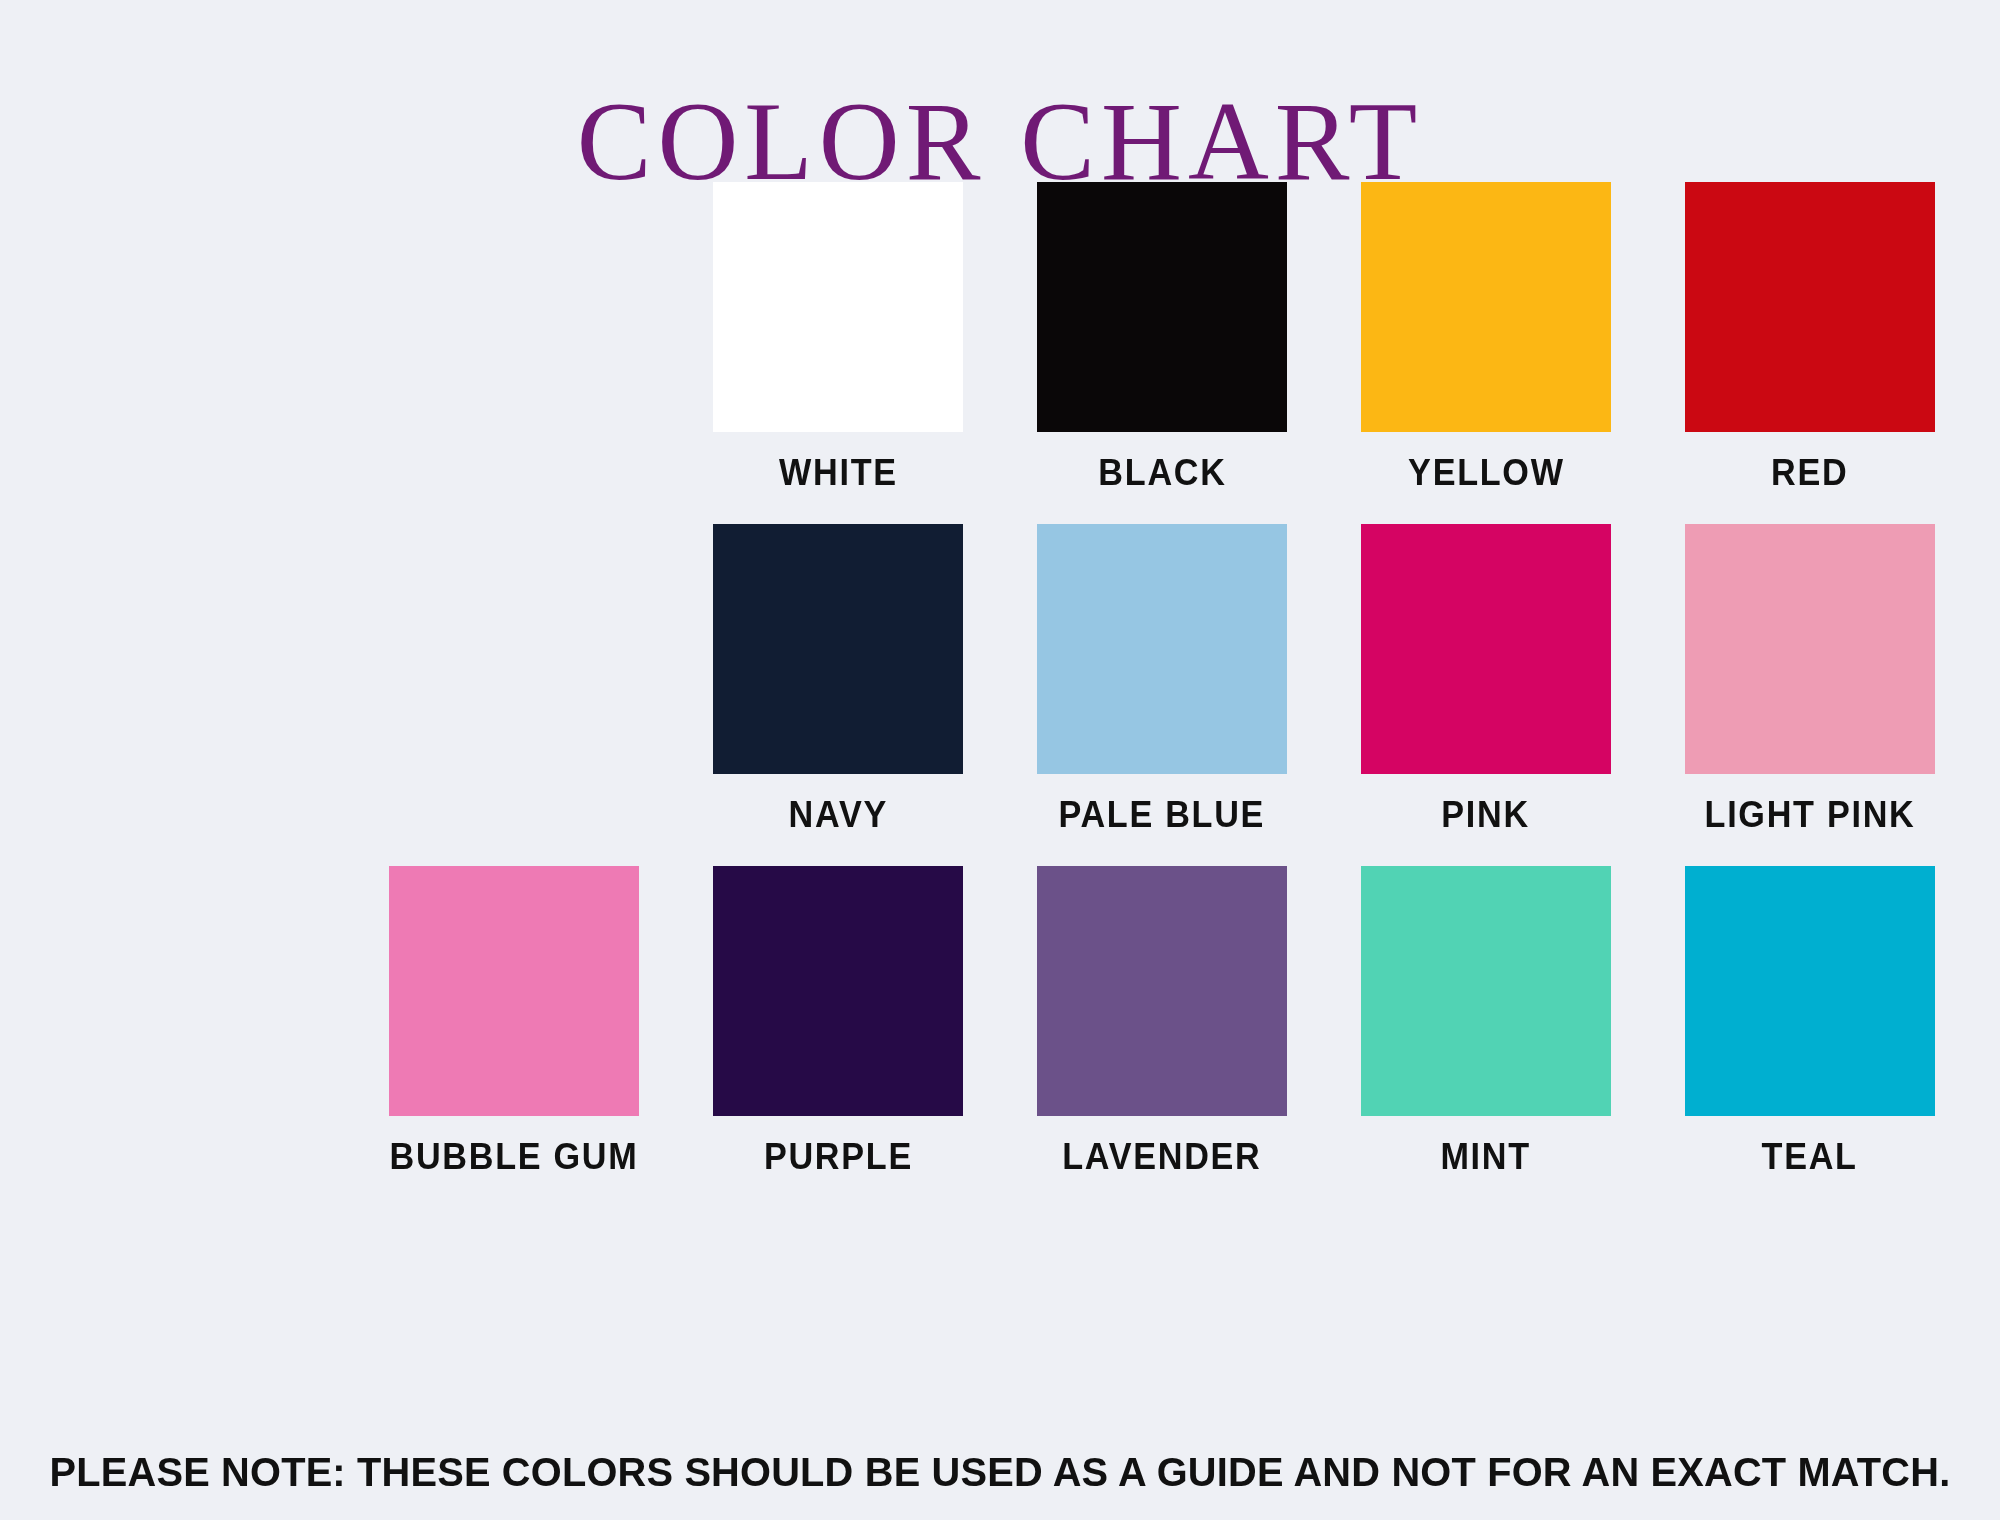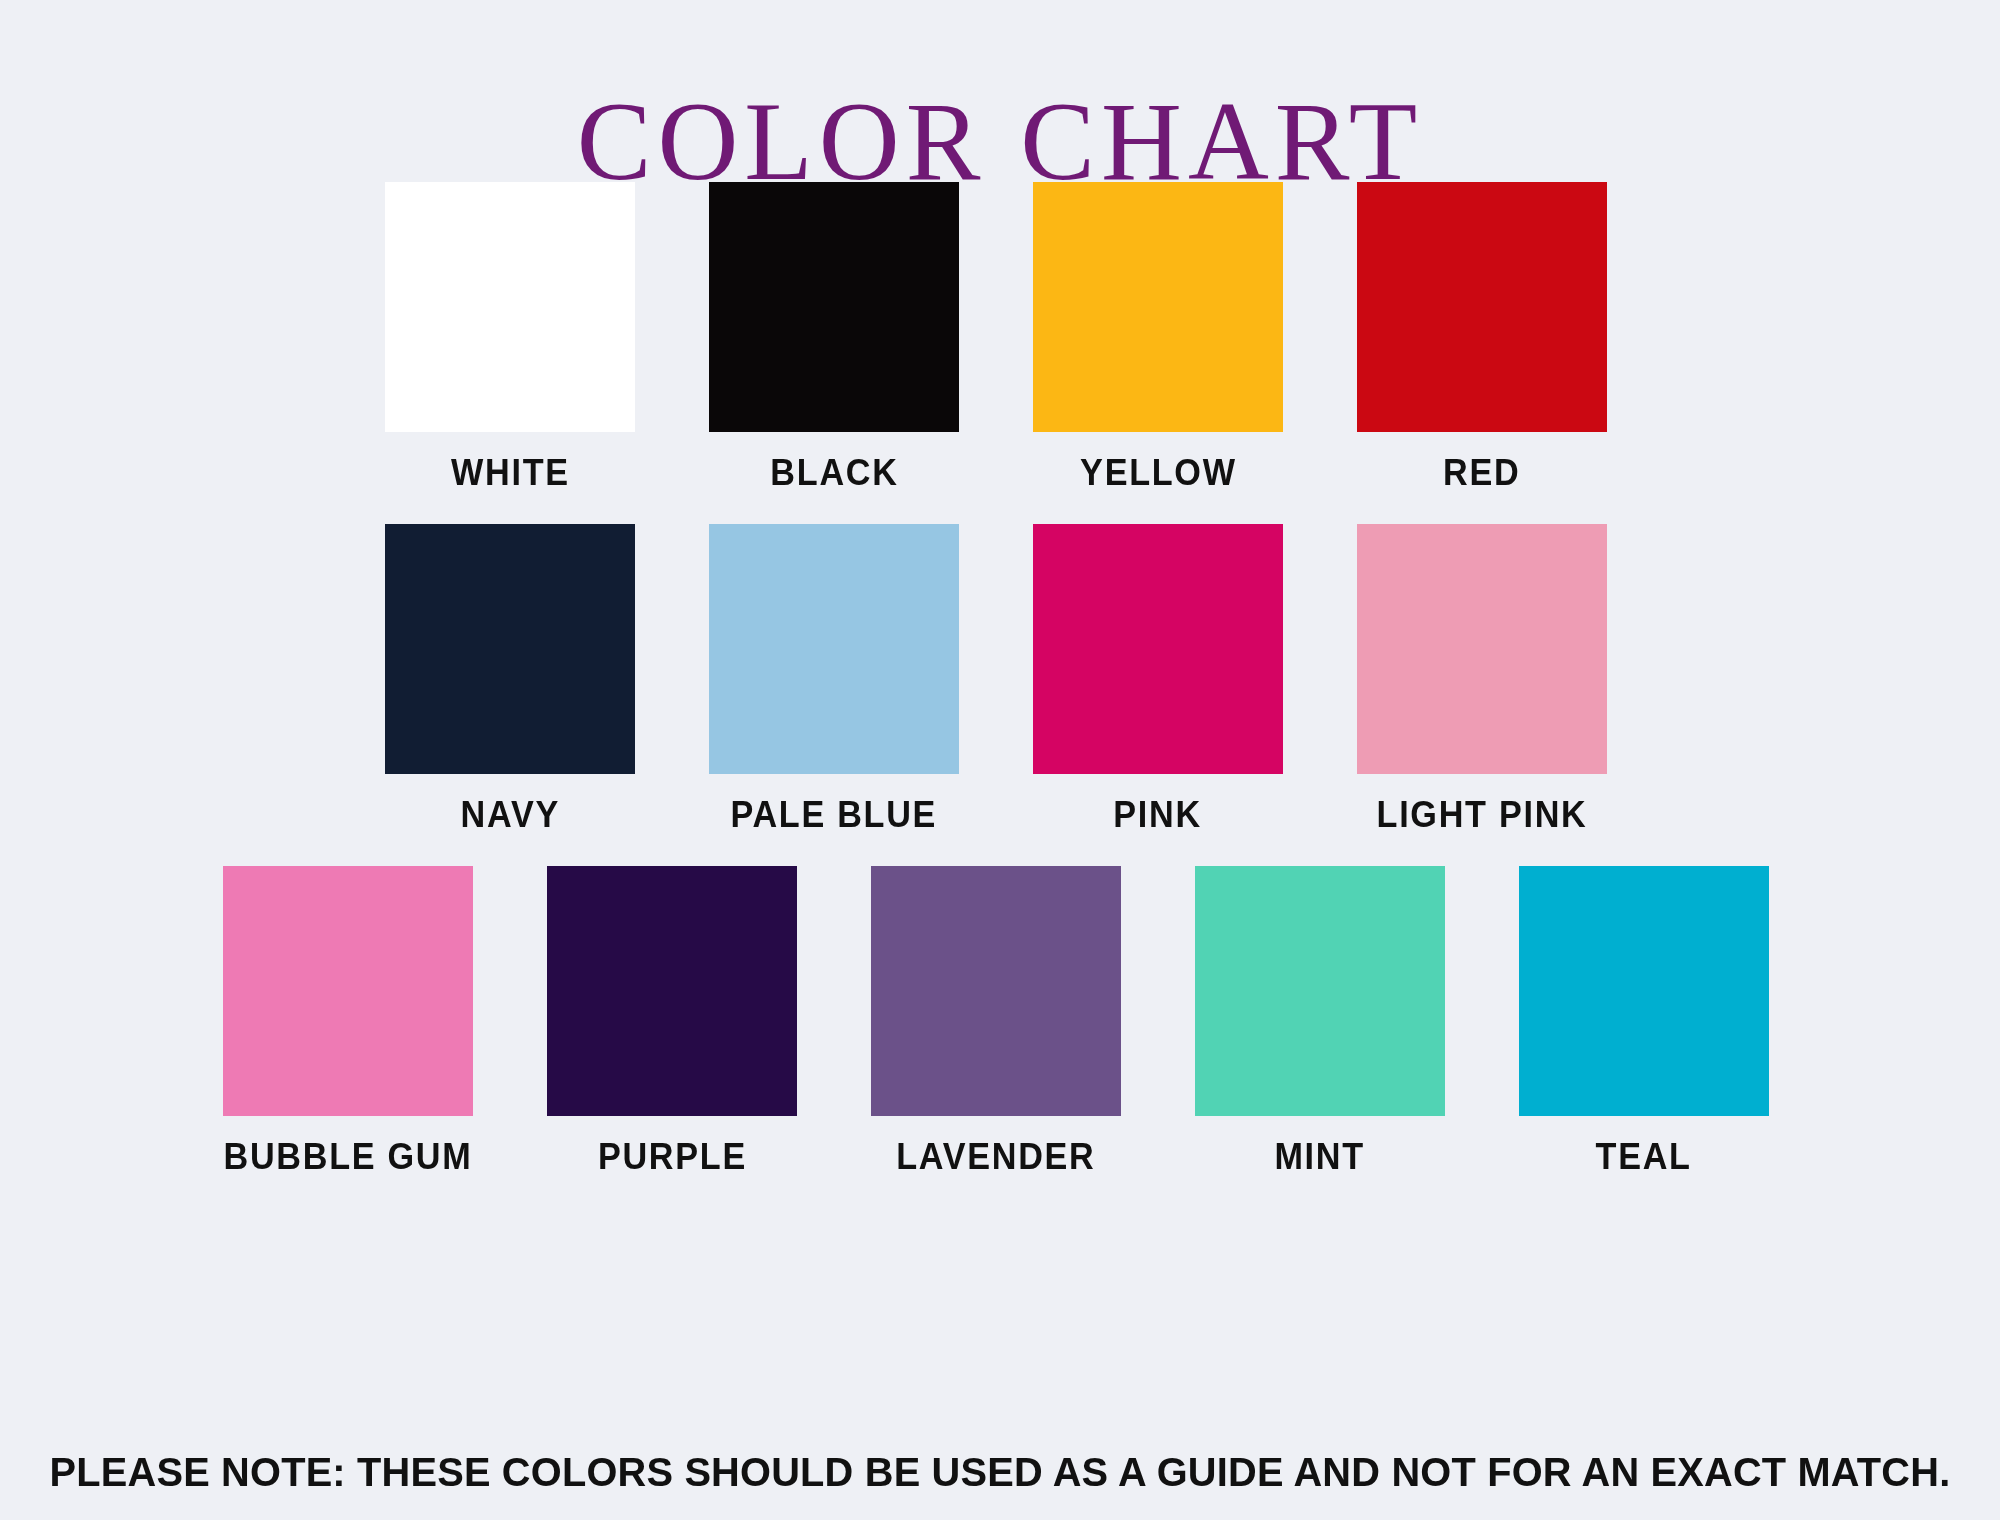--- a/index.html
+++ b/index.html
@@ -42,34 +42,34 @@
   #swatch-grid {
     position: absolute;
     left: 65px;
     top: 182px;
     width: 1870px;
   }
 
   .swatch-row {
     display: flex;
     flex-direction: row;
-    justify-content: center;
+    justify-content: flex-end;
     width: 1870px;
     margin-bottom: 33px;
   }
 
   .swatch-cell {
     width: 250px;
     margin-right: 74px;
     display: flex;
     flex-direction: column;
     align-items: center;
   }
   .swatch-cell:last-child {
-    margin-right: 8px;
+    margin-right: 0;
   }
 
   .swatch-chip {
     width: 250px;
     height: 250px;
     display: block;
   }
 
   .swatch-label {
     margin-top: 23px;

